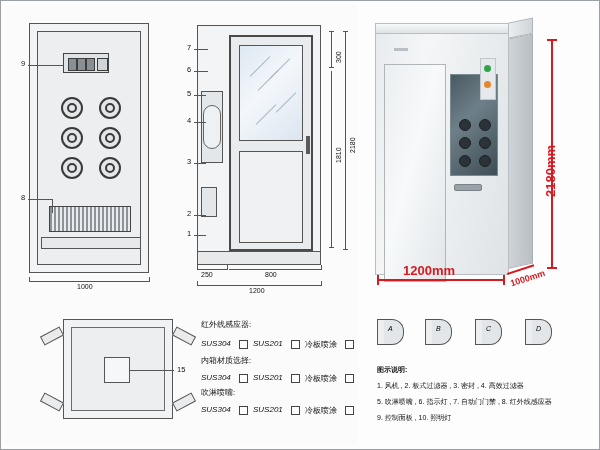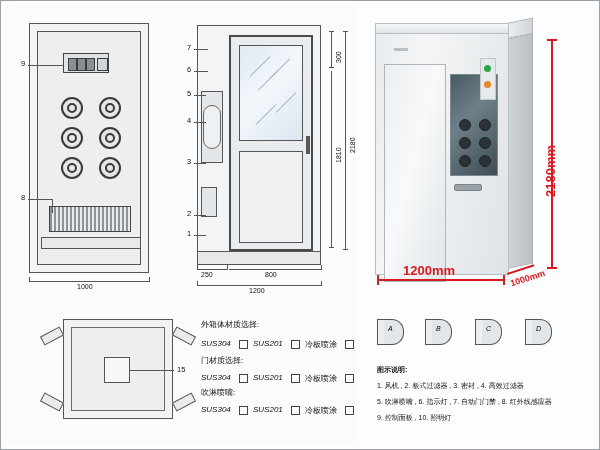--- a/index.html
+++ b/index.html
@@ -202,29 +202,29 @@
   <div class="box" id="top-inner"></div>
   <div class="box" id="top-square"></div>
   <div class="box wing" style="left:40px;top:330px;width:22px;height:10px;transform:rotate(-28deg)"></div>
   <div class="box wing" style="left:40px;top:396px;width:22px;height:10px;transform:rotate(28deg)"></div>
   <div class="box wing" style="left:172px;top:330px;width:22px;height:10px;transform:rotate(28deg)"></div>
   <div class="box wing" style="left:172px;top:396px;width:22px;height:10px;transform:rotate(-28deg)"></div>
 
   <div class="leader" style="left:129px;top:369px;width:44px"></div>
   <div class="callout" style="left:176px;top:364px">15</div>
 
-  <div class="spec" style="left:200px;top:318px">外箱体材质选择:</div>
+  <div class="spec" style="left:200px;top:318px">红外线感应器:</div>
   <div class="spec spec-it" style="left:200px;top:338px">SUS304</div>
   <span class="chk" style="position:absolute;left:236px;top:339px"></span>
   <div class="spec spec-it" style="left:252px;top:338px">SUS201</div>
   <span class="chk" style="position:absolute;left:288px;top:339px"></span>
   <div class="spec" style="left:304px;top:338px">冷板喷涂</div>
   <span class="chk" style="position:absolute;left:342px;top:339px"></span>
 
-  <div class="spec" style="left:200px;top:354px">门材质选择:</div>
+  <div class="spec" style="left:200px;top:354px">内箱材质选择:</div>
   <div class="spec spec-it" style="left:200px;top:372px">SUS304</div>
   <span class="chk" style="position:absolute;left:236px;top:373px"></span>
   <div class="spec spec-it" style="left:252px;top:372px">SUS201</div>
   <span class="chk" style="position:absolute;left:288px;top:373px"></span>
   <div class="spec" style="left:304px;top:372px">冷板喷涂</div>
   <span class="chk" style="position:absolute;left:342px;top:373px"></span>
 
   <div class="spec" style="left:200px;top:386px">吹淋喷嘴:</div>
   <div class="spec spec-it" style="left:200px;top:404px">SUS304</div>
   <span class="chk" style="position:absolute;left:236px;top:405px"></span>

